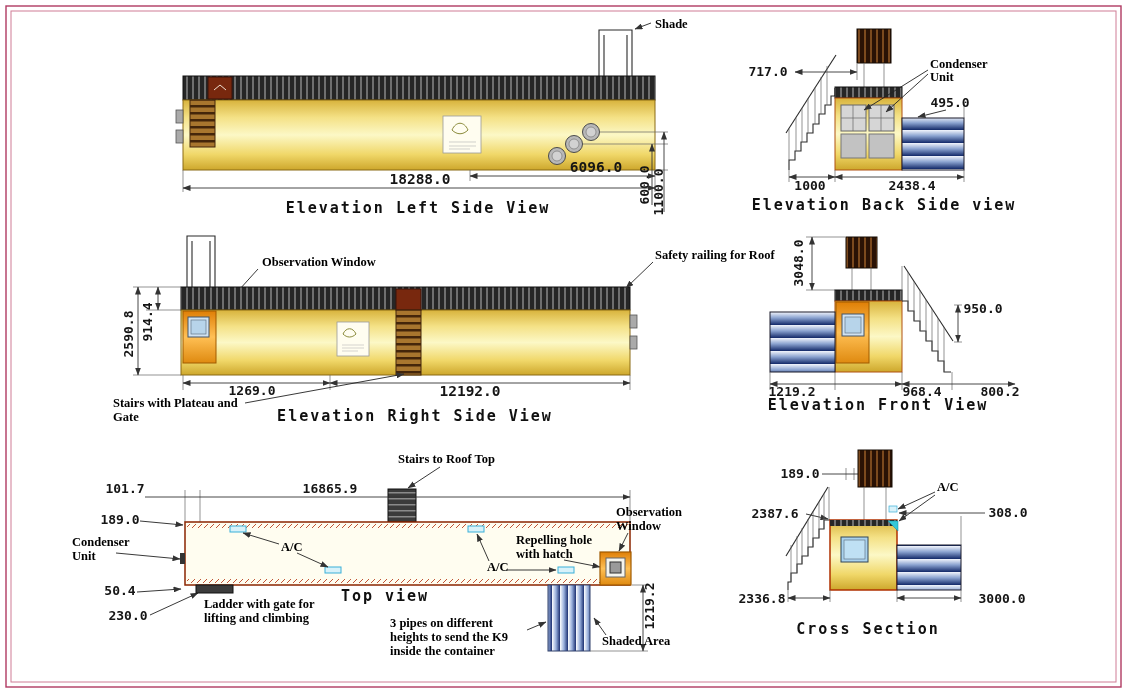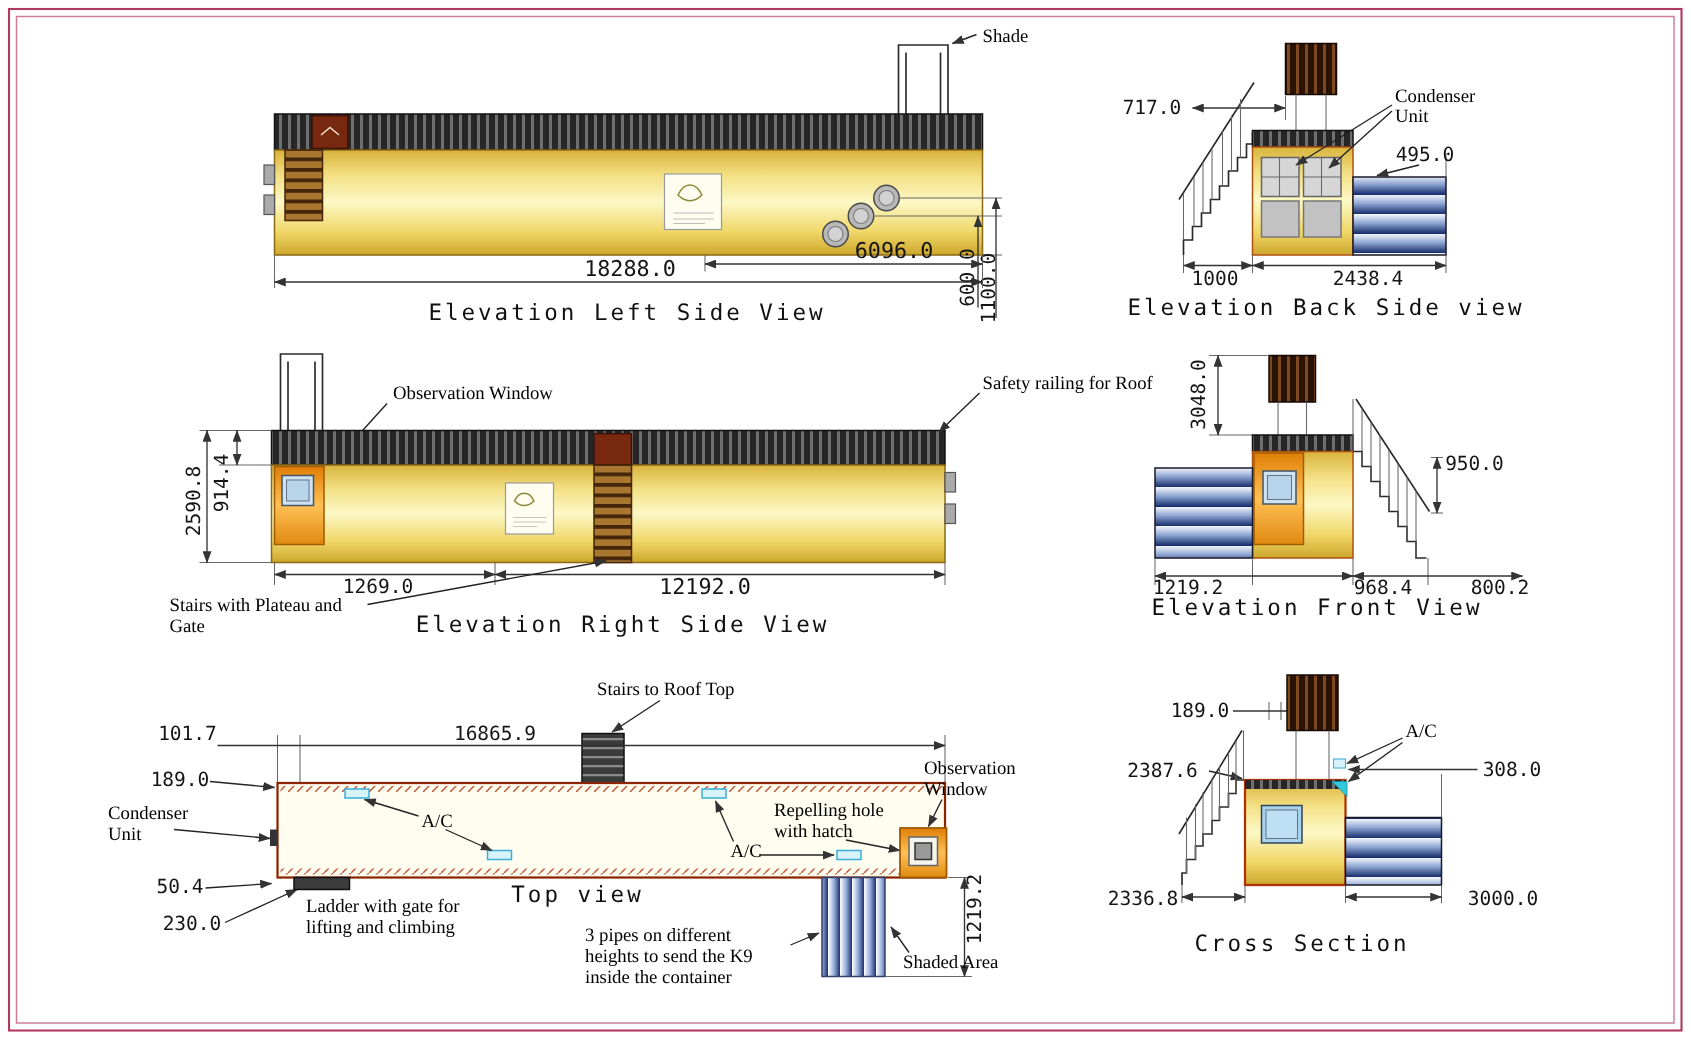--- a/index.html
+++ b/index.html
@@ -1,16 +1,16 @@
 <!DOCTYPE html>
 <html><head>
 <meta charset="utf-8">
 <style>
   html,body{margin:0;padding:0;background:#ffffff;}
-  .sheet{position:relative;width:1127px;height:693px;background:#ffffff;overflow:hidden;}
+  .sheet{position:relative;width:1127px;height:693px;background:#ffffff;overflow:hidden;font-weight:bold;}
   svg{position:absolute;left:0;top:0;}
   .ln{stroke:#2a2a2a;stroke-width:1.1;fill:none;}
   .thin{stroke:#666;stroke-width:0.7;fill:none;}
   .dimln{stroke:#333;stroke-width:0.9;fill:none;}
   .lead{stroke:#222;stroke-width:0.9;fill:none;}
   text.dim{font-family:"DejaVu Sans Mono",monospace;font-size:13px;fill:#151515;}
   text.big{font-family:"DejaVu Sans Mono",monospace;font-size:14.5px;fill:#151515;}
   text.title{font-family:"DejaVu Sans Mono",monospace;font-size:15px;letter-spacing:2px;fill:#101010;}
   text.lbl{font-family:"Liberation Serif",serif;font-size:12.5px;fill:#000;}
 </style>

